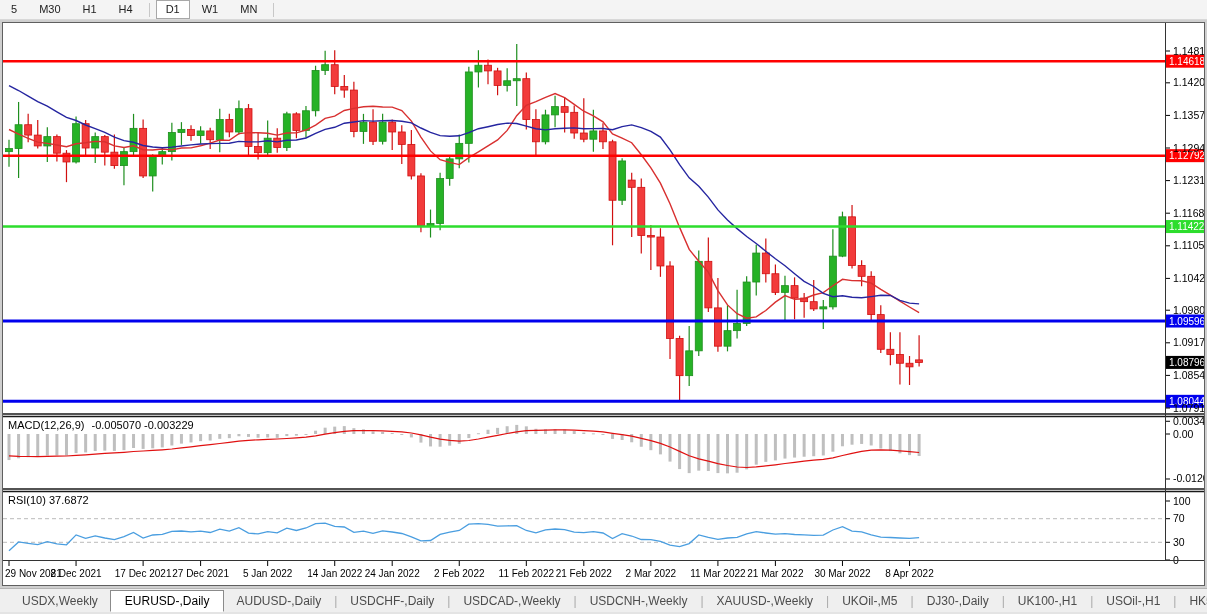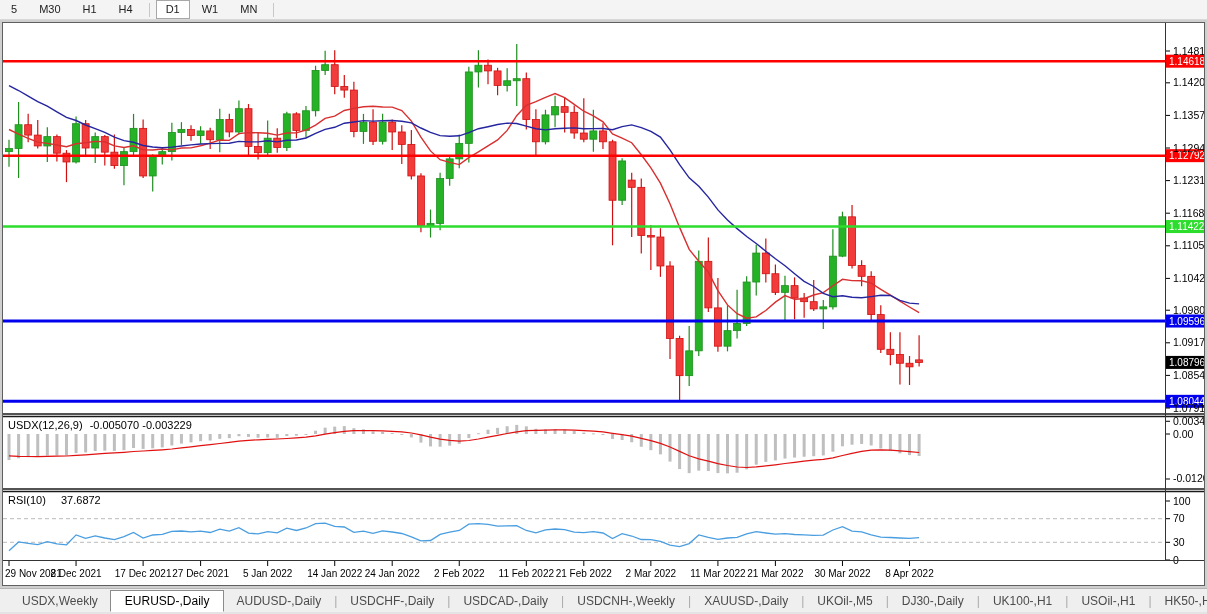--- a/index.html
+++ b/index.html
@@ -431,42 +431,42 @@
       <line x1="772.4" y1="538" x2="772.4" y2="543" stroke="#000"></line>
       <text x="772.4" y="554" font-size="10" fill="#000000" text-anchor="middle">21 Mar 2022</text>
       <line x1="839.46" y1="538" x2="839.46" y2="543" stroke="#000"></line>
       <text x="839.46" y="554" font-size="10" fill="#000000" text-anchor="middle">30 Mar 2022</text>
       <line x1="906.52" y1="538" x2="906.52" y2="543" stroke="#000"></line>
       <text x="906.52" y="554" font-size="10" fill="#000000" text-anchor="middle">8 Apr 2022</text>
     </svg>
 
 
   <div class="overlay" id="macdtitle">
-    <span>USDX(12,26,9)</span>
+    <span>MACD(12,26,9)</span>
     <span style="margin-left:4px;text-align:right;">-0.005070 -0.003229</span>
   </div>
 
   <div class="overlay" id="rsititle">
     <span>RSI(10)</span>
-    <span style="margin-left:12px;">37.6872</span>
+    <span style="margin-left:0;">37.6872</span>
   </div>
 </div>
 
 <div class="tabbar" id="tabbar">
     <div class="tab">USDX,Weekly</div>
     <div class="tab active">EURUSD-,Daily</div>
     <div class="tab">AUDUSD-,Daily</div>
     <span class="tabdiv">|</span>
     <div class="tab">USDCHF-,Daily</div>
     <span class="tabdiv">|</span>
-    <div class="tab">USDCAD-,Daily</div>
+    <div class="tab">USDCAD-,Weekly</div>
     <span class="tabdiv">|</span>
     <div class="tab">USDCNH-,Weekly</div>
     <span class="tabdiv">|</span>
-    <div class="tab">XAUUSD-,Daily</div>
+    <div class="tab">XAUUSD-,Weekly</div>
     <span class="tabdiv">|</span>
     <div class="tab">UKOil-,M5</div>
     <span class="tabdiv">|</span>
     <div class="tab">DJ30-,Daily</div>
     <span class="tabdiv">|</span>
     <div class="tab">UK100-,H1</div>
     <span class="tabdiv">|</span>
     <div class="tab">USOil-,H1</div>
     <span class="tabdiv">|</span>
     <div class="tab">HK50-,H1</div>

